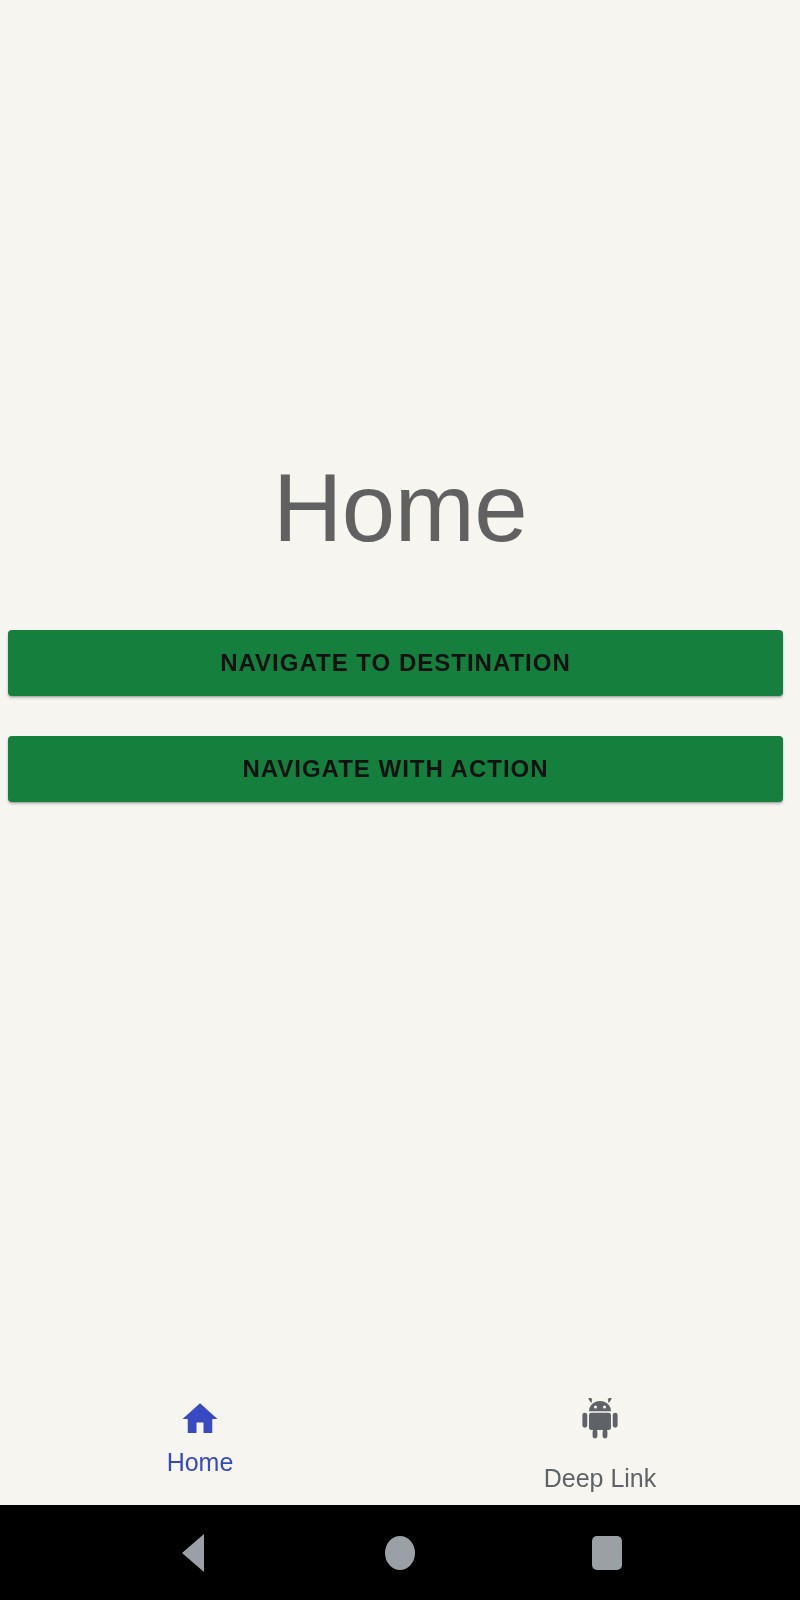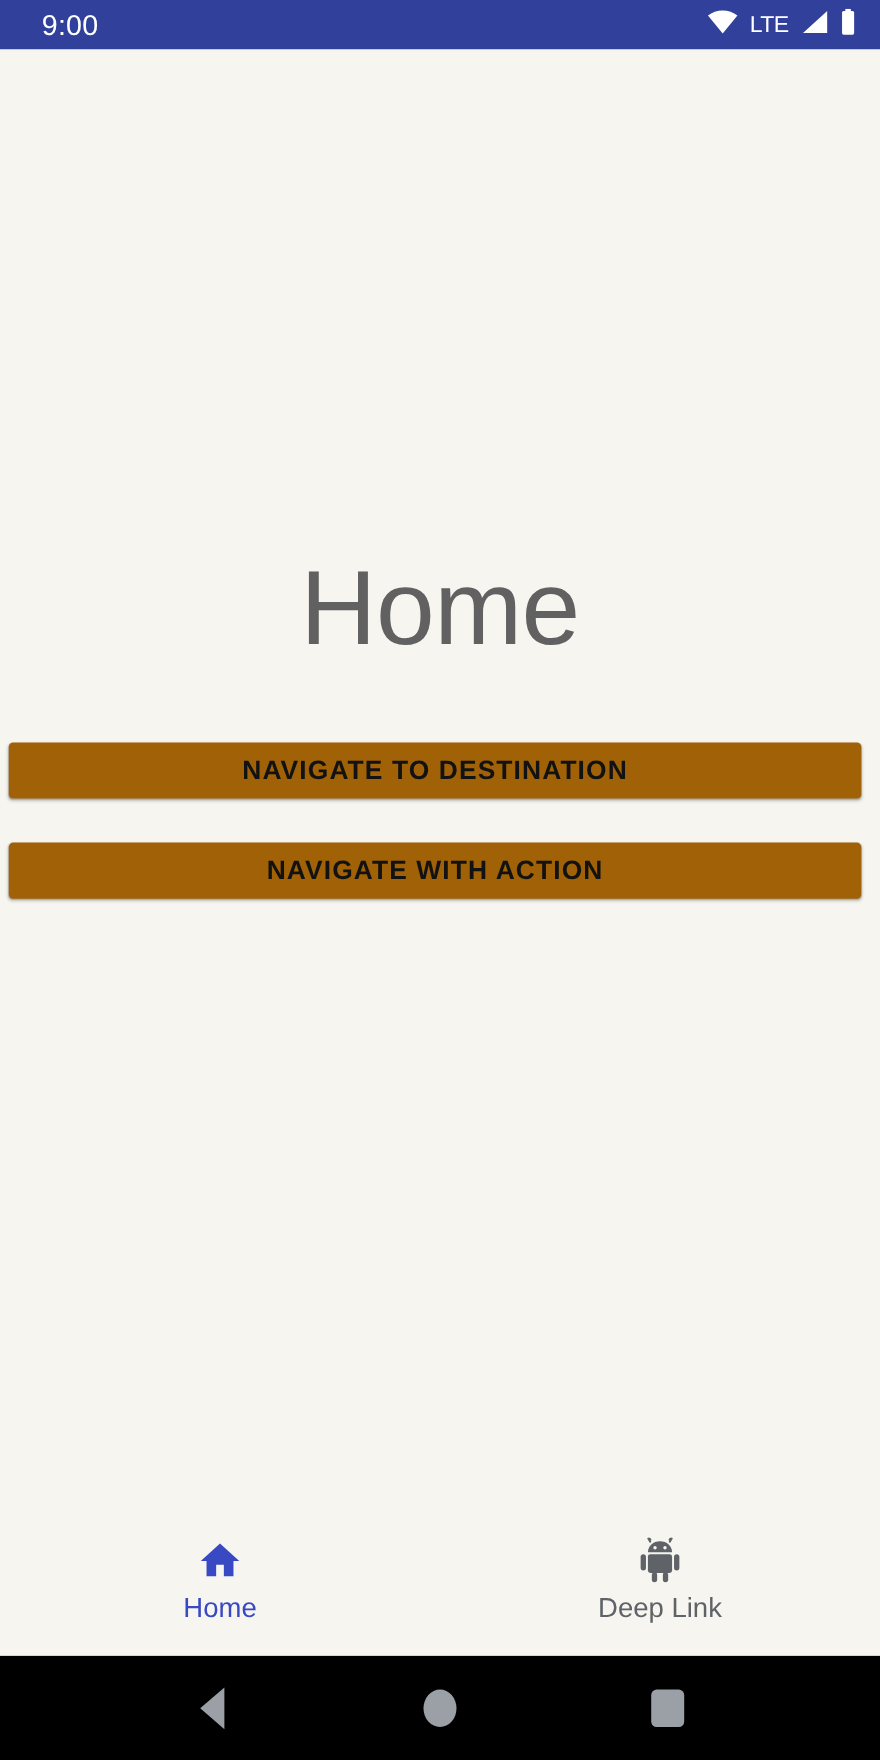--- a/index.html
+++ b/index.html
@@ -92,22 +92,22 @@
     line-height:1.1;
   }
   .btn-group {
     position:absolute;
     left:8px; right:17px;
     top:630px;
   }
   .mbtn {
     display:block;
     width:100%;
-    height:51px;
-    background:#a16207;
+    height:66px;
+    background:#15803d;
     border:none;
     border-radius:4px;
     color:#121212;
     font-family:"Liberation Sans", sans-serif;
     font-size:24px;
     font-weight:700;
     letter-spacing:1.0px;
     text-align:center;
     box-shadow:0 2px 3px rgba(0,0,0,0.22), 0 1px 1px rgba(0,0,0,0.14);
     cursor:pointer;
@@ -135,21 +135,21 @@
   .nav-icon {
     width:44px; height:44px;
     display:flex; align-items:center; justify-content:center;
   }
   .nav-label {
     font-size:25px;
     font-weight:400;
     line-height:1;
   }
   .nav-label.selected { color:#3949C4; }
-  .nav-label.unselected { color:#5F6368; }
+  .nav-label.unselected { color:#5F6368;margin-top:16px; }
 
   
   .system-nav {
     flex:0 0 95px;
     height:95px;
     background:#000000;
     display:flex;
     align-items:center;
     justify-content:space-around;
     padding:0 90px;
@@ -174,42 +174,20 @@
     width:30px; height:34px;
     background:#9AA0A6;
     border-radius:5px;
   }
 </style>
 </head>
 <body>
 
 <div id="phone">
 
-  <div class="status-bar">
-    <span class="status-time">9:00</span>
-    <div class="status-icons">
-      <span>
-        <svg width="28" height="22" viewBox="0 0 28 22">
-          <path d="M14 21.5 L0.6 5.2 C4.3 2.2 8.9 0.5 14 0.5 C19.1 0.5 23.7 2.2 27.4 5.2 Z" fill="#FFFFFF"></path>
-        </svg>
-      </span>
-      <span class="lte-text">LTE</span>
-      <span>
-        <svg width="25" height="22" viewBox="0 0 25 22">
-          <path d="M24 1 L24 21 L2 21 Z" fill="#FFFFFF"></path>
-        </svg>
-      </span>
-      <span>
-        <svg width="14" height="24" viewBox="0 0 14 24">
-          <rect x="4.5" y="0" width="5" height="2.5" fill="#FFFFFF"></rect>
-          <rect x="1.5" y="2" width="11" height="21.5" rx="1.4" fill="#FFFFFF"></rect>
-        </svg>
-      </span>
-    </div>
-  </div>
 
 
   <div class="content">
 
     <div class="center-label">Home</div>
 
     <div class="btn-group">
       <button class="mbtn">NAVIGATE TO DESTINATION</button>
       <button class="mbtn">NAVIGATE WITH ACTION</button>
     </div>

